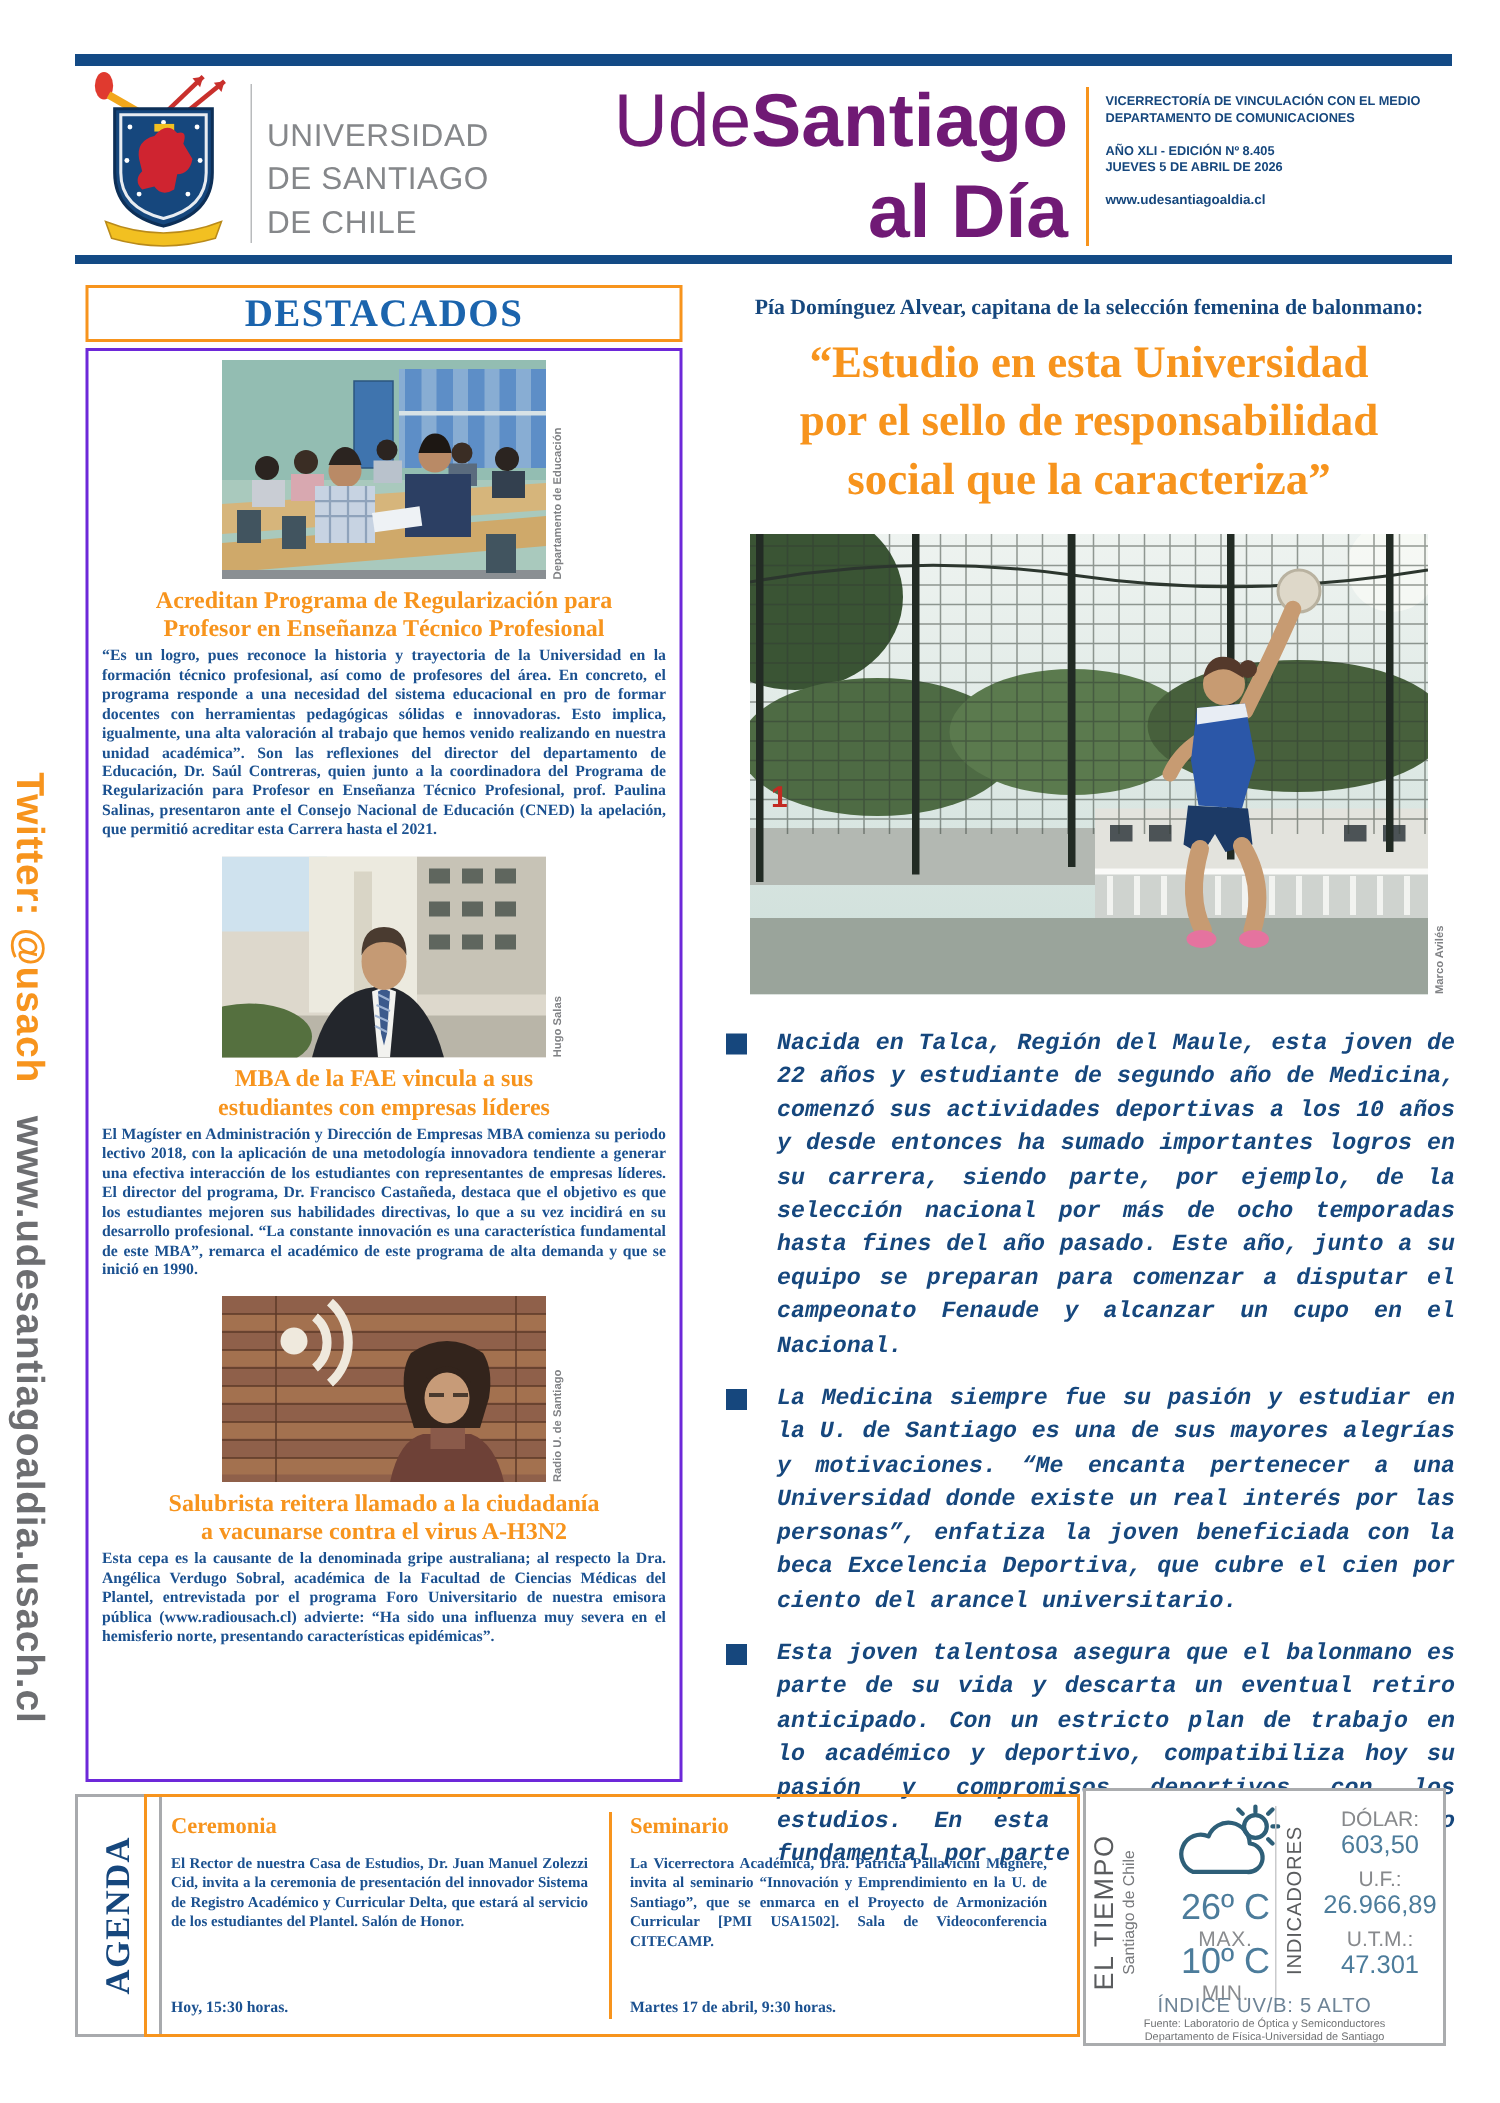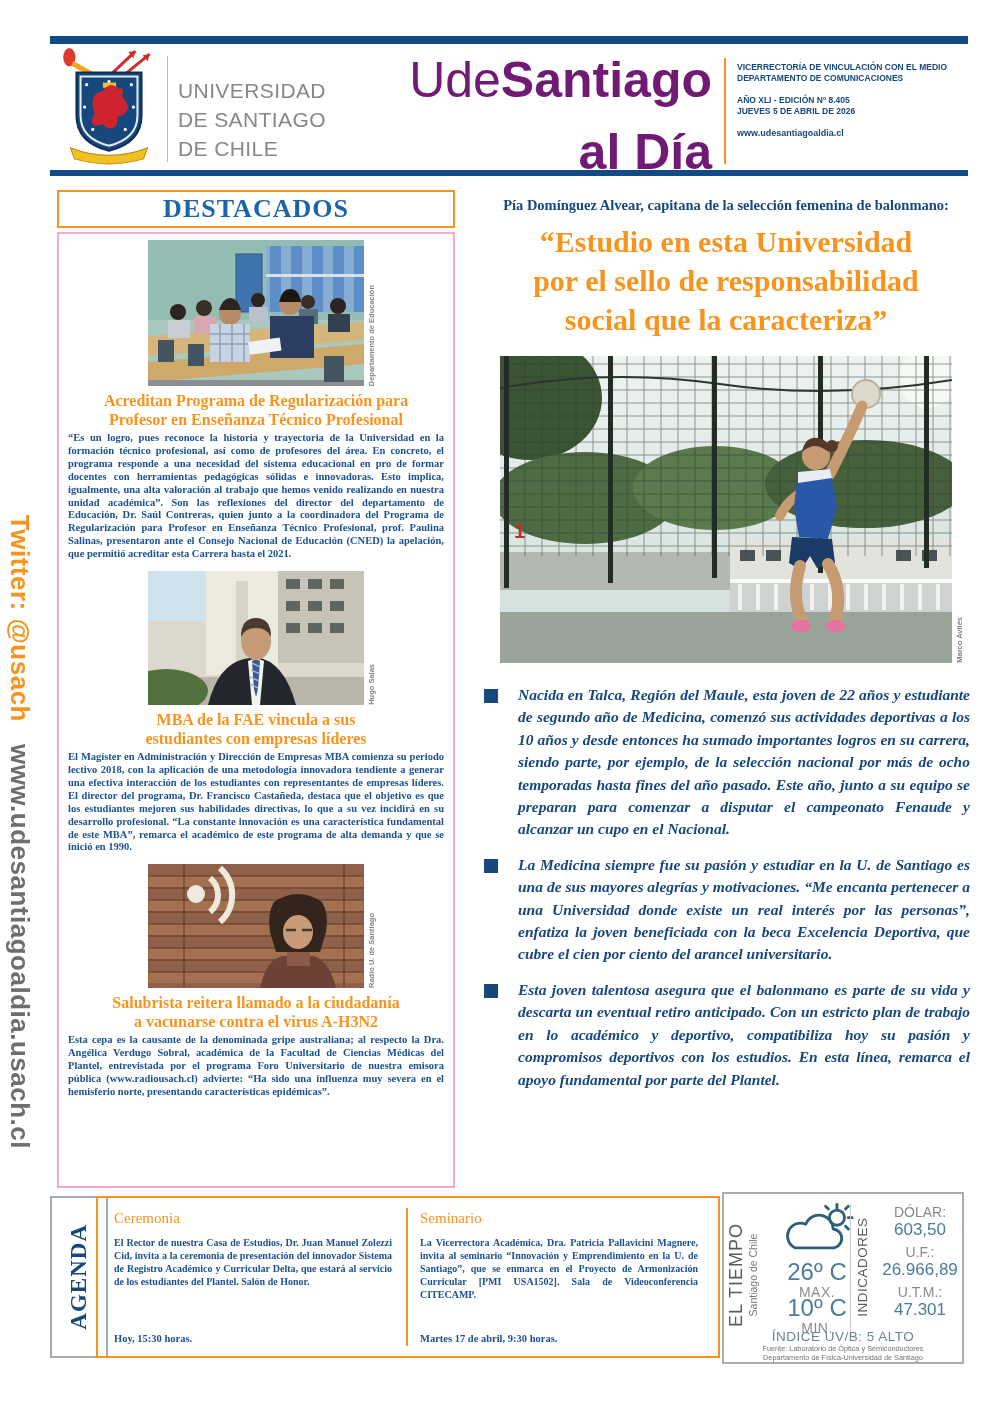--- a/index.html
+++ b/index.html
@@ -10,74 +10,74 @@
   
   .top-bar{left:50px;top:36px;width:918px;height:8px;background:#134a85}
   .header-rule{left:50px;top:170px;width:918px;height:6px;background:#134a85}
   .logo{left:58px;top:46px;width:102px;height:120px}
   .logo-divider{left:167px;top:56px;width:1px;height:106px;background:#b9bbbd}
   .uni-name{left:178px;top:76px;font-size:21px;line-height:29px;color:#85878a;letter-spacing:.4px}
   .masthead{left:300px;top:54px;width:412px;text-align:right;color:#701a75}
   .masthead .m1{font-size:50px;line-height:52px}
   .masthead .m1 .light{font-weight:400}
   .masthead .m1 .bold,.masthead .m2{font-weight:700}
-  .masthead .m2{font-size:50px;line-height:52px;margin-top:20px}
+  .masthead .m2{font-size:50px;line-height:52px;margin-top:9px}
   .orange-div{left:724px;top:58px;width:2px;height:106px;background:#f7941d}
   .pub-info{left:737px;top:62px;width:228px;color:#16477d;font-weight:700;font-size:8.5px;line-height:11px}
   .pub-info .blk{margin-bottom:11px}
   .pub-info .site{font-size:9px}
 
   
   .side-text{left:4px;top:515px;width:42px}
   .side-text span{writing-mode:vertical-rl;transform:rotate(180deg);white-space:nowrap;
                   font-weight:700;font-size:26px;letter-spacing:.5px;display:inline-block}
   .side-url{color:#6d6e71}
   .side-tw{color:#f7941d;margin-top:14px}
 
   
   .sec-title{left:57px;top:190px;width:394px;height:34px;border:2px solid #f7941d;
              display:flex;align-items:center;justify-content:center;
              font-family:"Liberation Serif",serif;font-weight:700;font-size:26px;
              color:#1b64ad;letter-spacing:1px}
-  .dest-box{left:57px;top:232px;width:394px;height:952px;border:2px solid #f9a8d4;overflow:hidden}
+  .dest-box{left:57px;top:232px;width:394px;height:952px;border:2px solid #6d28d9;overflow:hidden}
   .ph{position:relative;width:216px;margin:6px auto 0}
   .ph svg{display:block}
   .credit{position:absolute;top:0;right:-13px;width:11px;height:100%;
           display:flex;align-items:flex-end;justify-content:center}
   .credit span{writing-mode:vertical-rl;transform:rotate(180deg);white-space:nowrap;
                font-size:7.5px;font-weight:700;color:#808285;font-family:"Liberation Sans",sans-serif}
   .art-title{margin:5px 6px 0;text-align:center;font-family:"Liberation Serif",serif;
              font-weight:700;font-size:16px;line-height:19px;color:#f7941d}
   .art-body{margin:3px 9px 0;text-align:justify;font-family:"Liberation Serif",serif;
             font-weight:700;font-size:10.5px;line-height:12.9px;color:#1b5190}
 
   
   .kicker{left:482px;top:197px;width:488px;text-align:center;font-family:"Liberation Serif",serif;
           font-weight:700;font-size:14.5px;color:#16477d}
   .headline{left:482px;top:222px;width:488px;text-align:center;font-family:"Liberation Serif",serif;
             font-weight:700;font-size:30px;line-height:39px;color:#f7941d}
   .main-ph{left:500px;top:356px;width:452px}
   .bullets{left:484px;top:684px;width:486px}
   .bullet{position:relative;margin-bottom:13px}
   .bullet .sq{position:absolute;left:0;top:5px;width:14px;height:14px;background:#16477d}
-  .bullet p{margin:0 0 0 34px;text-align:justify;font-family:Liberation Serif, serif;
+  .bullet p{margin:0 0 0 34px;text-align:justify;font-family:Liberation Mono, monospace;
             font-style:italic;font-weight:700;font-size:15.5px;line-height:22.4px;color:#16477d}
 
   
   .agenda-label{left:50px;top:1196px;width:54px;height:158px;border:2px solid #a8aaad;
                 display:flex;align-items:center;justify-content:center}
   .agenda-label span{writing-mode:vertical-rl;transform:rotate(180deg);
                      font-family:"Liberation Serif",serif;font-weight:700;font-size:23px;
                      letter-spacing:1px;color:#16477d;white-space:nowrap}
   .agenda-box{left:96px;top:1196px;width:620px;height:158px;border:2px solid #f7941d}
   .agenda-col{position:absolute;top:12px;width:278px;height:134px;display:flex;flex-direction:column}
   .agenda-col.c1{left:16px}
   .agenda-col.c2{left:322px}
   .agenda-divider{position:absolute;left:308px;top:10px;width:2px;height:138px;background:#f7941d}
-  .agenda-title{font-family:"Liberation Serif",serif;font-weight:400;font-size:15px;color:#f7941d;margin:0 0 9px}
+  .agenda-title{font-family:"Liberation Serif",serif;font-weight:700;font-size:15px;color:#f7941d;margin:0 0 9px}
   .agenda-body{font-family:"Liberation Serif",serif;font-weight:700;font-size:10px;line-height:13px;
                color:#1b5190;text-align:justify;margin:0}
   .agenda-time{font-family:"Liberation Serif",serif;font-weight:700;font-size:10.5px;color:#1b5190;margin-top:auto}
 
   
   .weather-box{left:722px;top:1192px;width:238px;height:168px;border:2px solid #aaacae;background:#fff}
   .tiempo-label{position:absolute;left:-40px;top:58px;width:130px;height:46px;
                 transform:rotate(-90deg);text-align:center}
   .tiempo-label .t1{font-size:18px;line-height:21px;color:#5a5c5e;letter-spacing:1px}
   .tiempo-label .t2{font-size:10.5px;color:#77797c}

